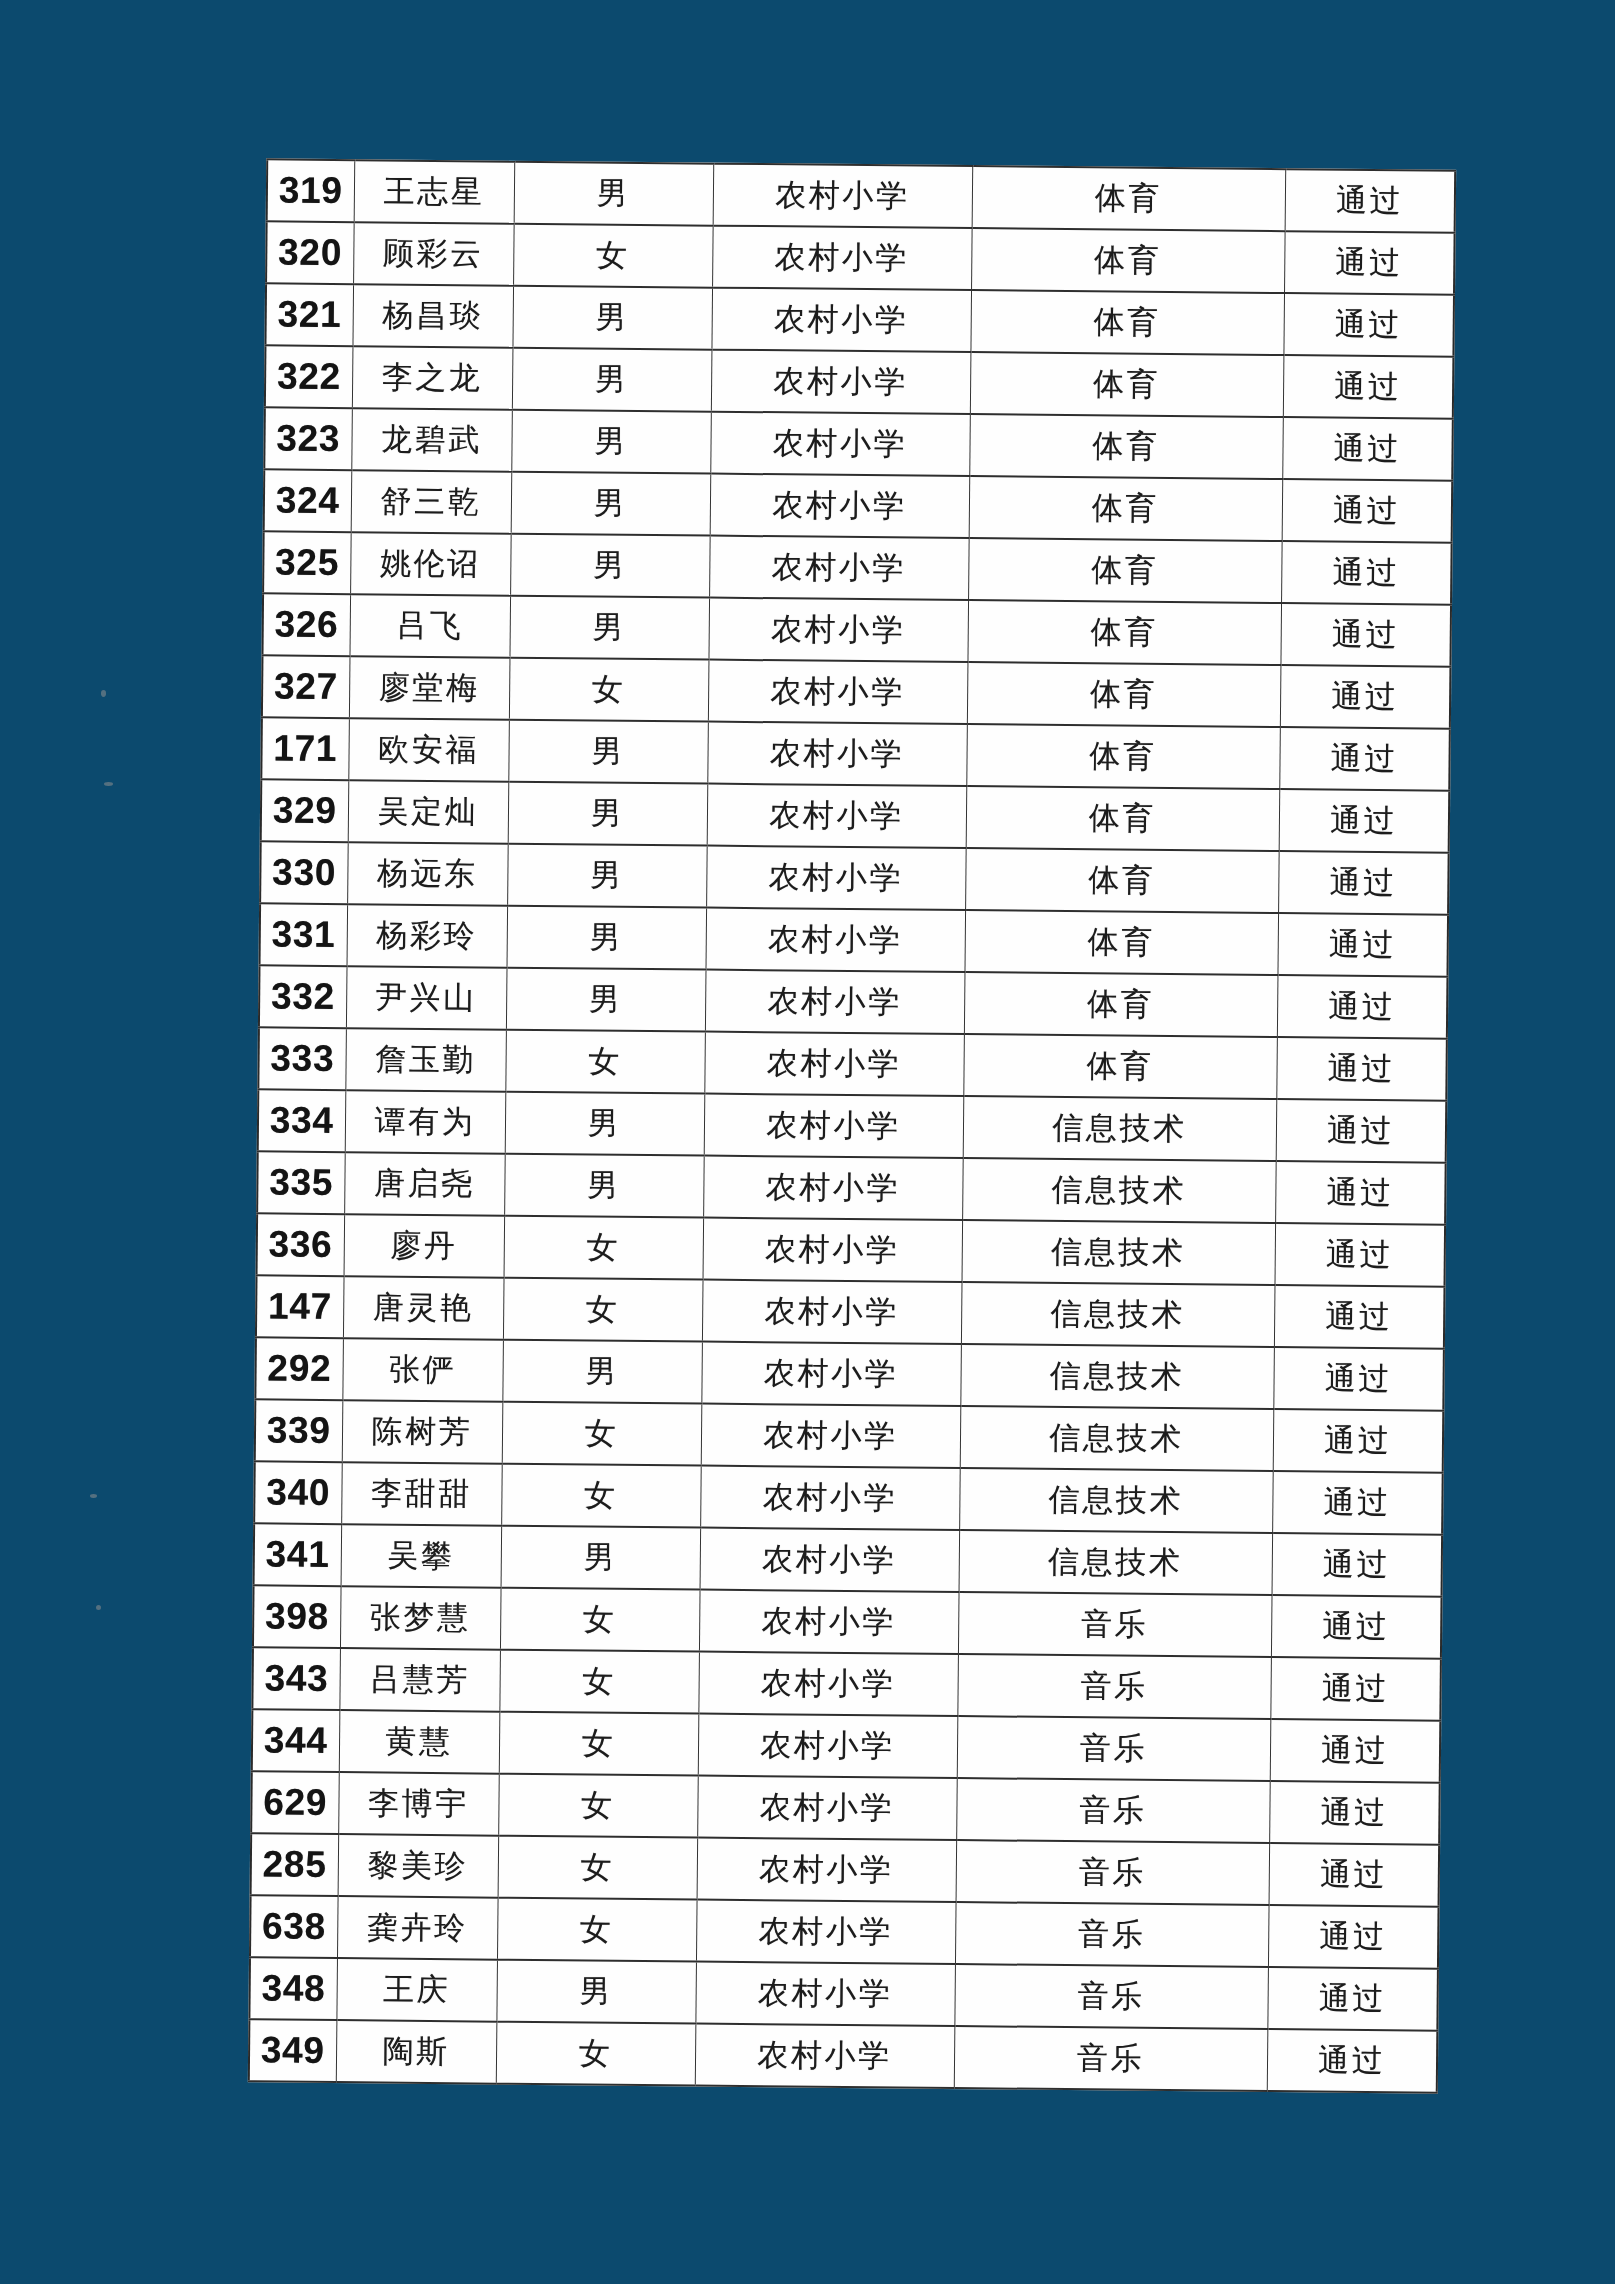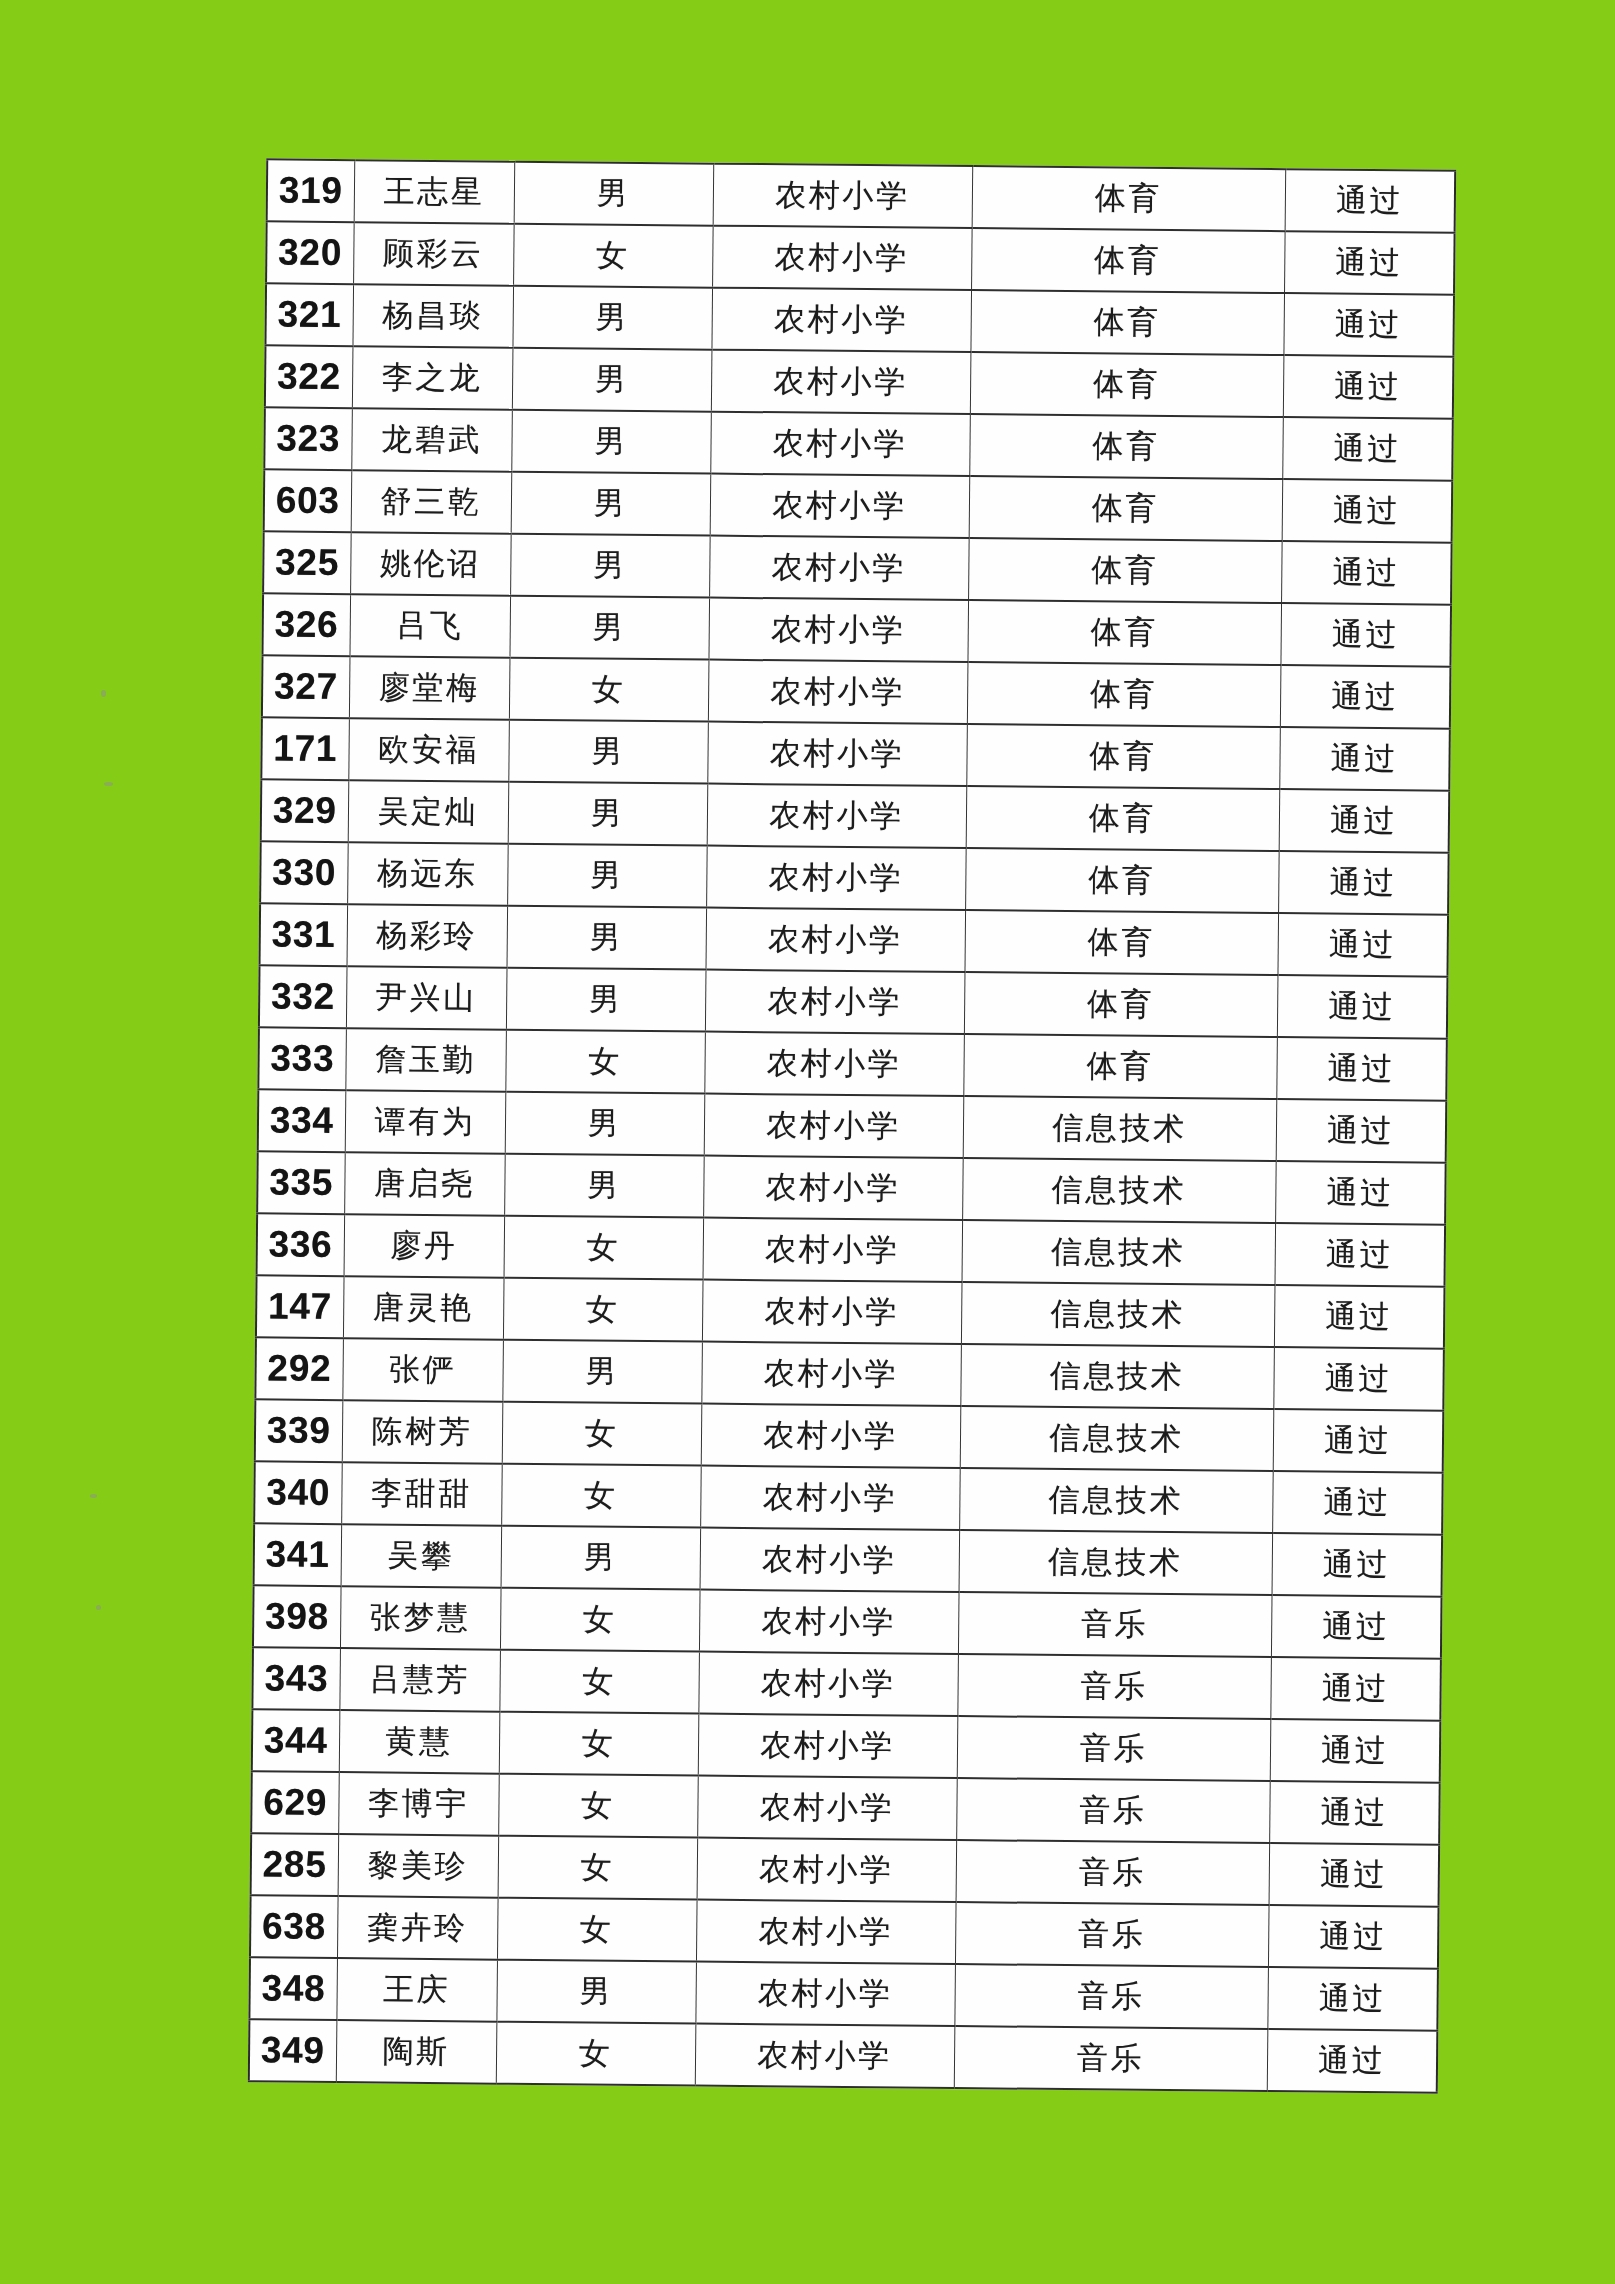--- a/index.html
+++ b/index.html
@@ -8,21 +8,21 @@
     width: 1616px;
     height: 2284px;
     background: #ffffff;
     font-family: "Liberation Serif", serif;
   }
   .page {
     position: absolute;
     left: 0; top: 0;
     width: 1616px;
     height: 2284px;
-    background: #84cc16;
+    background: #0c4a6e;
     overflow: hidden;
   }
   
   .table-wrap {
     position: absolute;
     left: 257px;
     top: 164px;
     width: 1189px;
     transform: rotate(0.55deg);
     transform-origin: 50% 50%;
@@ -133,21 +133,21 @@
   <tr>
     <td class="num">323</td>
     <td class="zh">龙碧武</td>
     <td class="zh">男</td>
     <td class="zh">农村小学</td>
     <td class="zh">体育</td>
     <td class="zh">通过</td>
   </tr>
 
   <tr>
-    <td class="num">603</td>
+    <td class="num">324</td>
     <td class="zh">舒三乾</td>
     <td class="zh">男</td>
     <td class="zh">农村小学</td>
     <td class="zh">体育</td>
     <td class="zh">通过</td>
   </tr>
 
   <tr>
     <td class="num">325</td>
     <td class="zh">姚伦诏</td>

